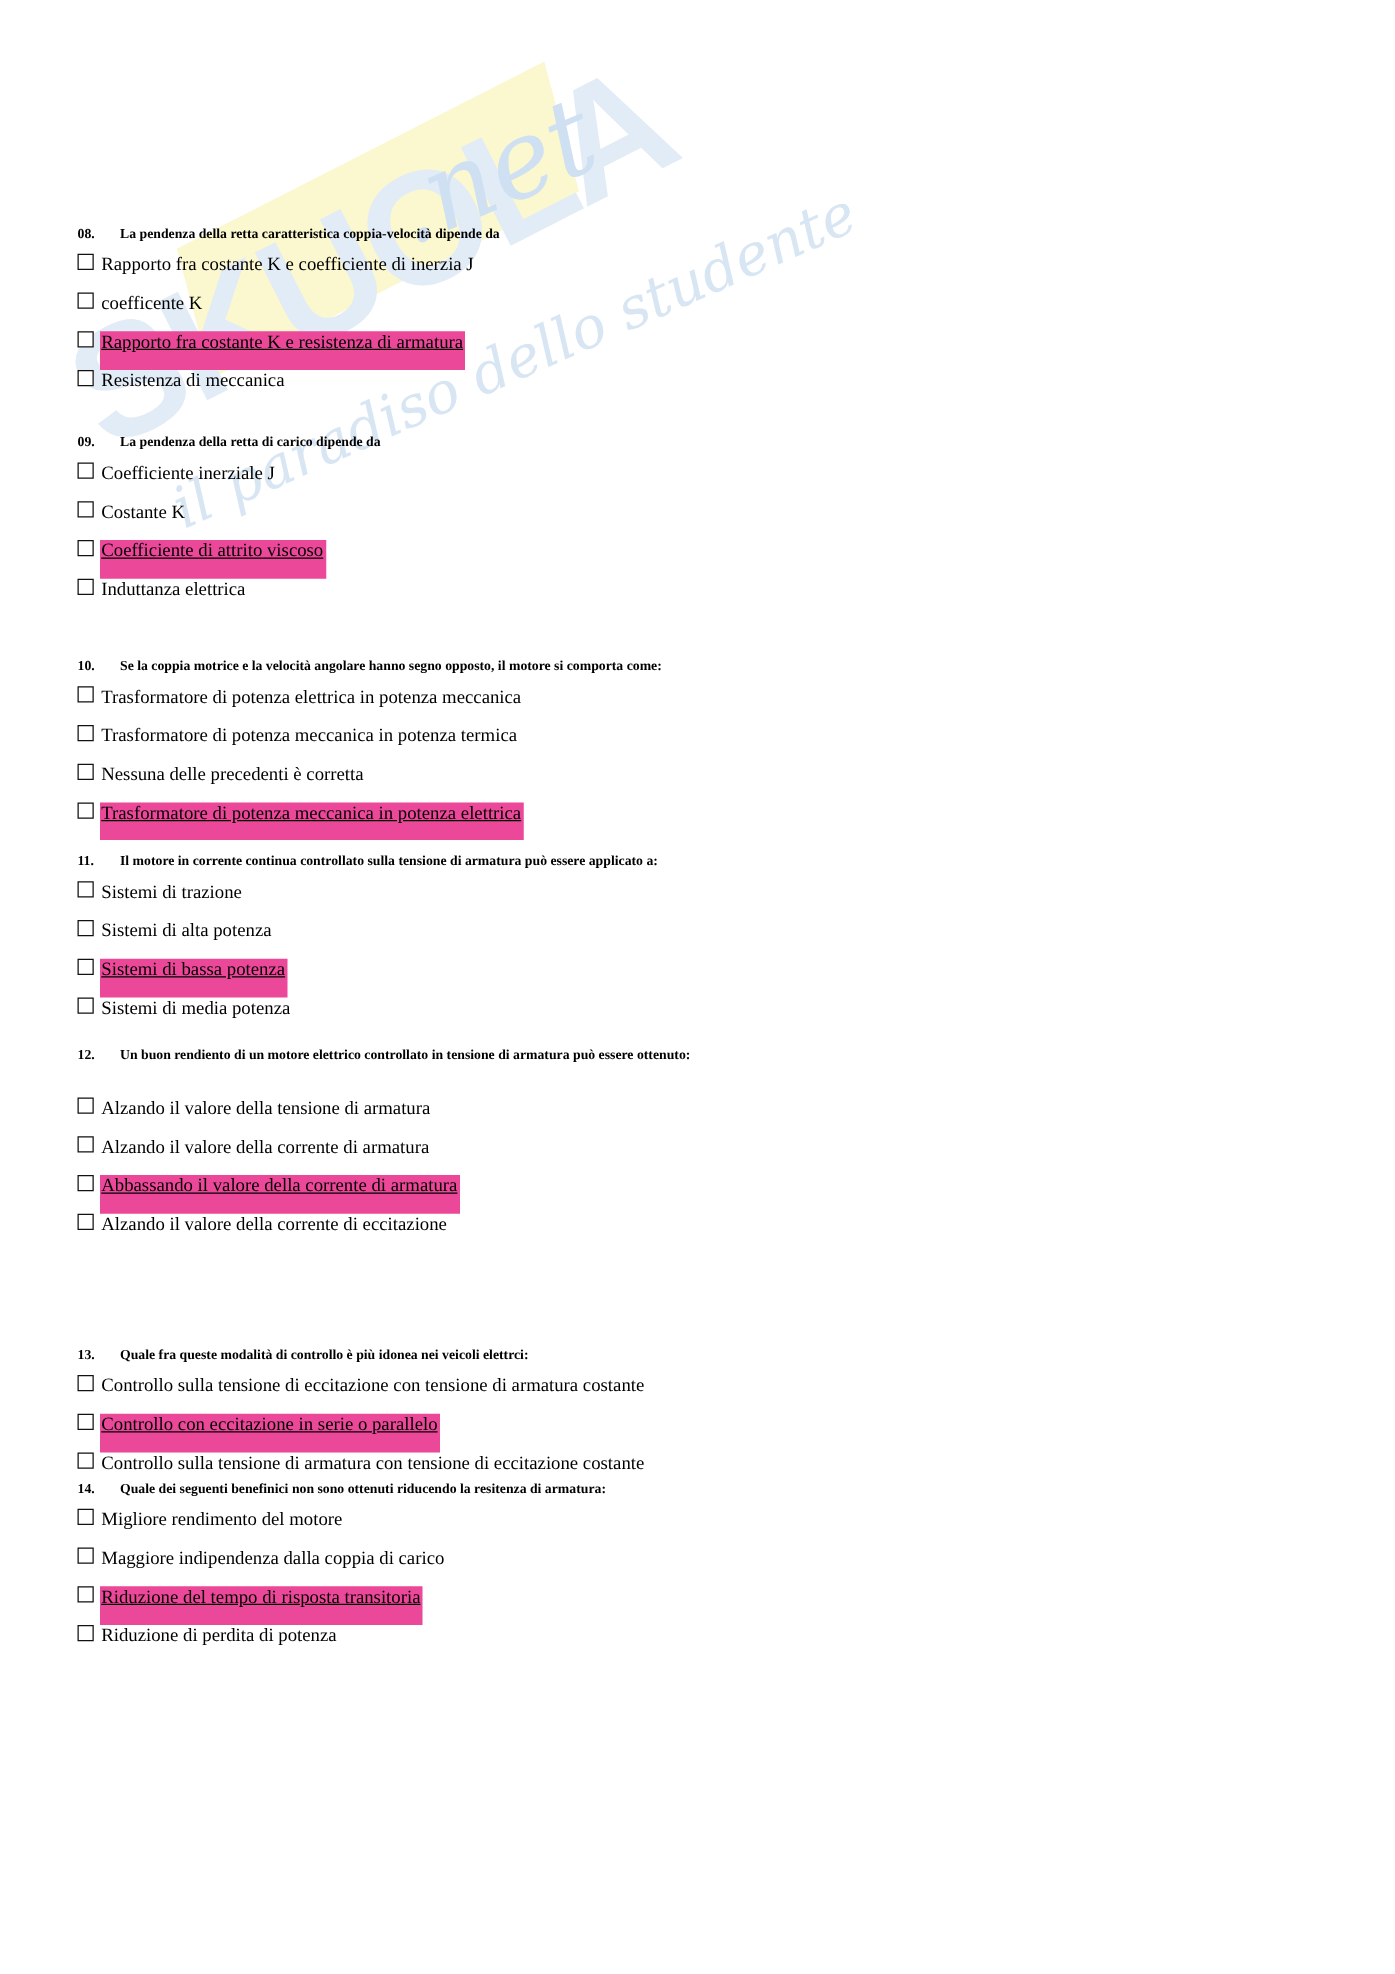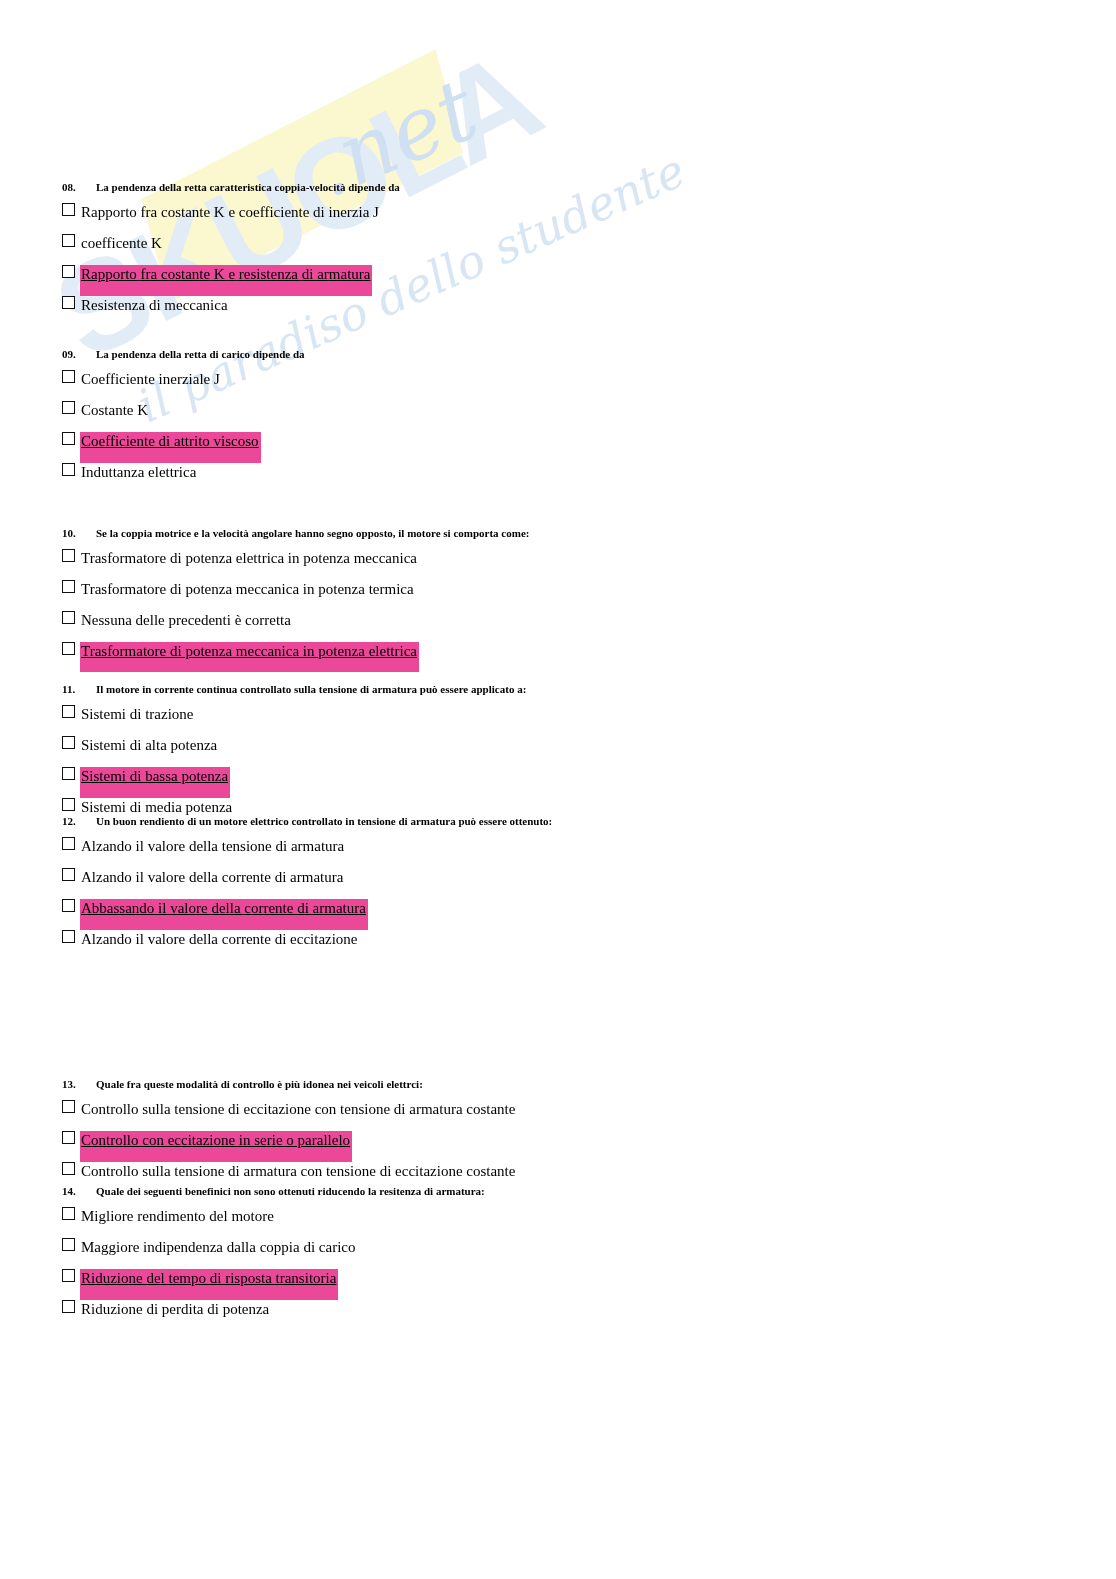--- a/index.html
+++ b/index.html
@@ -234,26 +234,26 @@
           <li class="option highlight">
             <span class="checkbox"></span>
             <span class="option-label">Sistemi di bassa potenza</span>
           </li>
           <li class="option">
             <span class="checkbox"></span>
             <span class="option-label">Sistemi di media potenza</span>
           </li>
         </ul>
       </div>
-      <div class="question-block" style="position: absolute; left: 62px; top: 815px;">
+      <div class="question-block" style="position: absolute; left: 62px; top: 838px;">
         <div class="q-heading">
           <span class="q-num">12.</span>
           <span class="q-text">Un buon rendiento di un motore elettrico controllato in tensione di armatura può essere ottenuto:</span>
         </div>
-        <ul class="options" style="margin-top: 9px;">
+        <ul class="options" style="margin-top: 27px;">
           <li class="option">
             <span class="checkbox"></span>
             <span class="option-label">Alzando il valore della tensione di armatura</span>
           </li>
           <li class="option">
             <span class="checkbox"></span>
             <span class="option-label">Alzando il valore della corrente di armatura</span>
           </li>
           <li class="option highlight">
             <span class="checkbox"></span>

